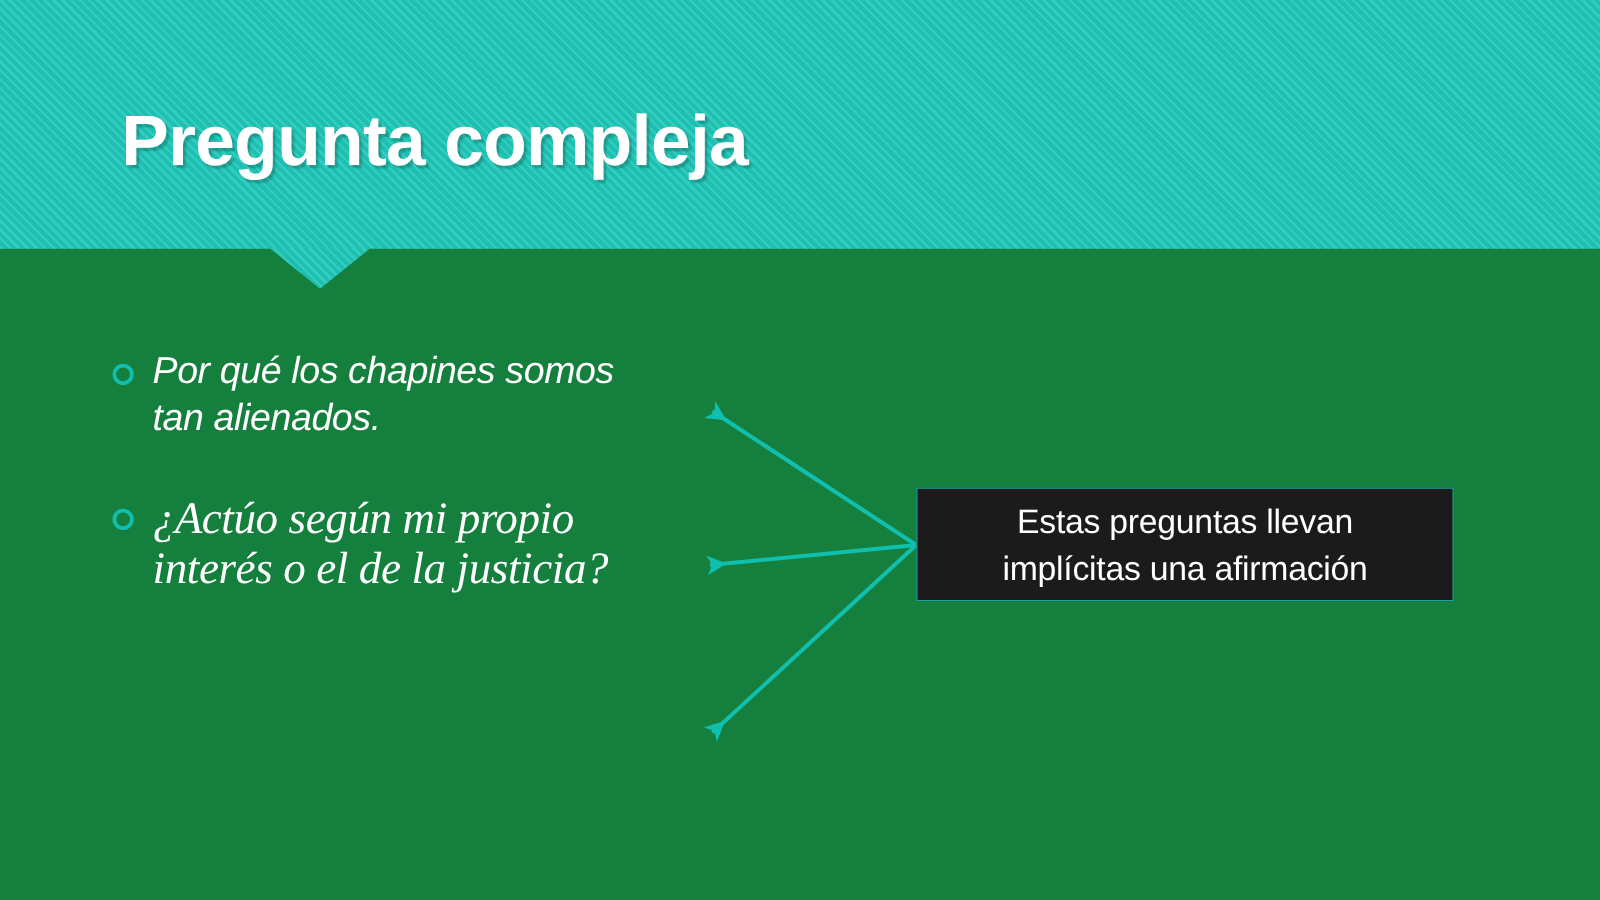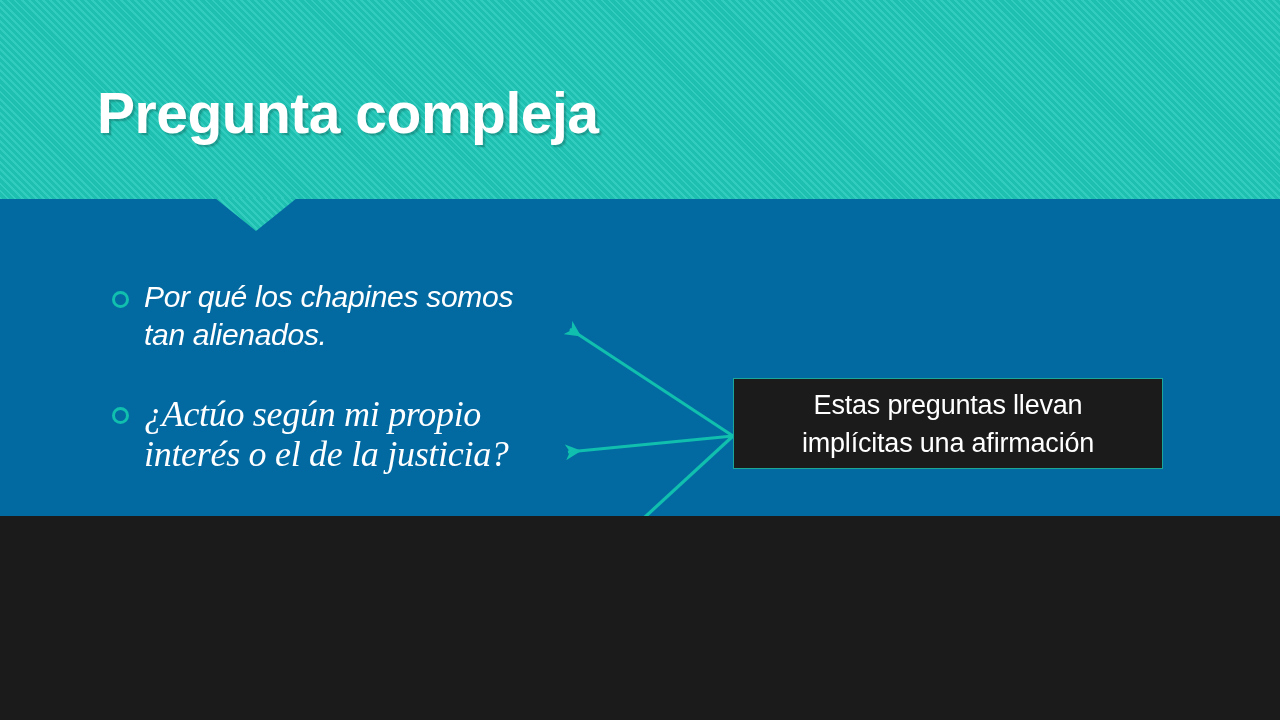--- a/index.html
+++ b/index.html
@@ -6,22 +6,22 @@
     margin: 0;
     padding: 0;
     background: #1b1b1b;
   }
   body {
     font-family: "Liberation Sans", sans-serif;
   }
   #slide {
     position: relative;
     width: 1280px;
-    height: 516px;
-    background: #0369a1;
+    height: 720px;
+    background: #15803d;
     overflow: hidden;
   }
 
   
   #header-banner {
     position: absolute;
     left: 0;
     top: 0;
     width: 1280px;
     height: 199px;
@@ -67,21 +67,21 @@
     font-weight: bold;
     color: #ffffff;
     letter-spacing: -0.5px;
     text-shadow: 2px 2px 0 rgba(0,0,0,0.13), 3px 3px 1px rgba(0,0,0,0.07);
     white-space: nowrap;
   }
 
   
   #bullet-list {
     position: absolute;
-    left: 112px;
+    left: 90px;
     top: 278px;
     width: 430px;
   }
   .bullet-row {
     display: flex;
     align-items: flex-start;
     margin-bottom: 40px;
   }
   .bullet-marker {
     flex: 0 0 auto;
@@ -106,21 +106,21 @@
   .bullet-text.serif {
     font-family: "Liberation Serif", serif;
     font-size: 36px;
     line-height: 40px;
   }
 
   
   #callout-box {
     position: absolute;
     left: 733px;
-    top: 378px;
+    top: 390px;
     width: 430px;
     height: 91px;
     border: 1.5px solid #1aa79a;
     box-sizing: border-box;
     background: #1b1b1b;
     display: flex;
     align-items: center;
     justify-content: center;
     z-index: 3;
   }

